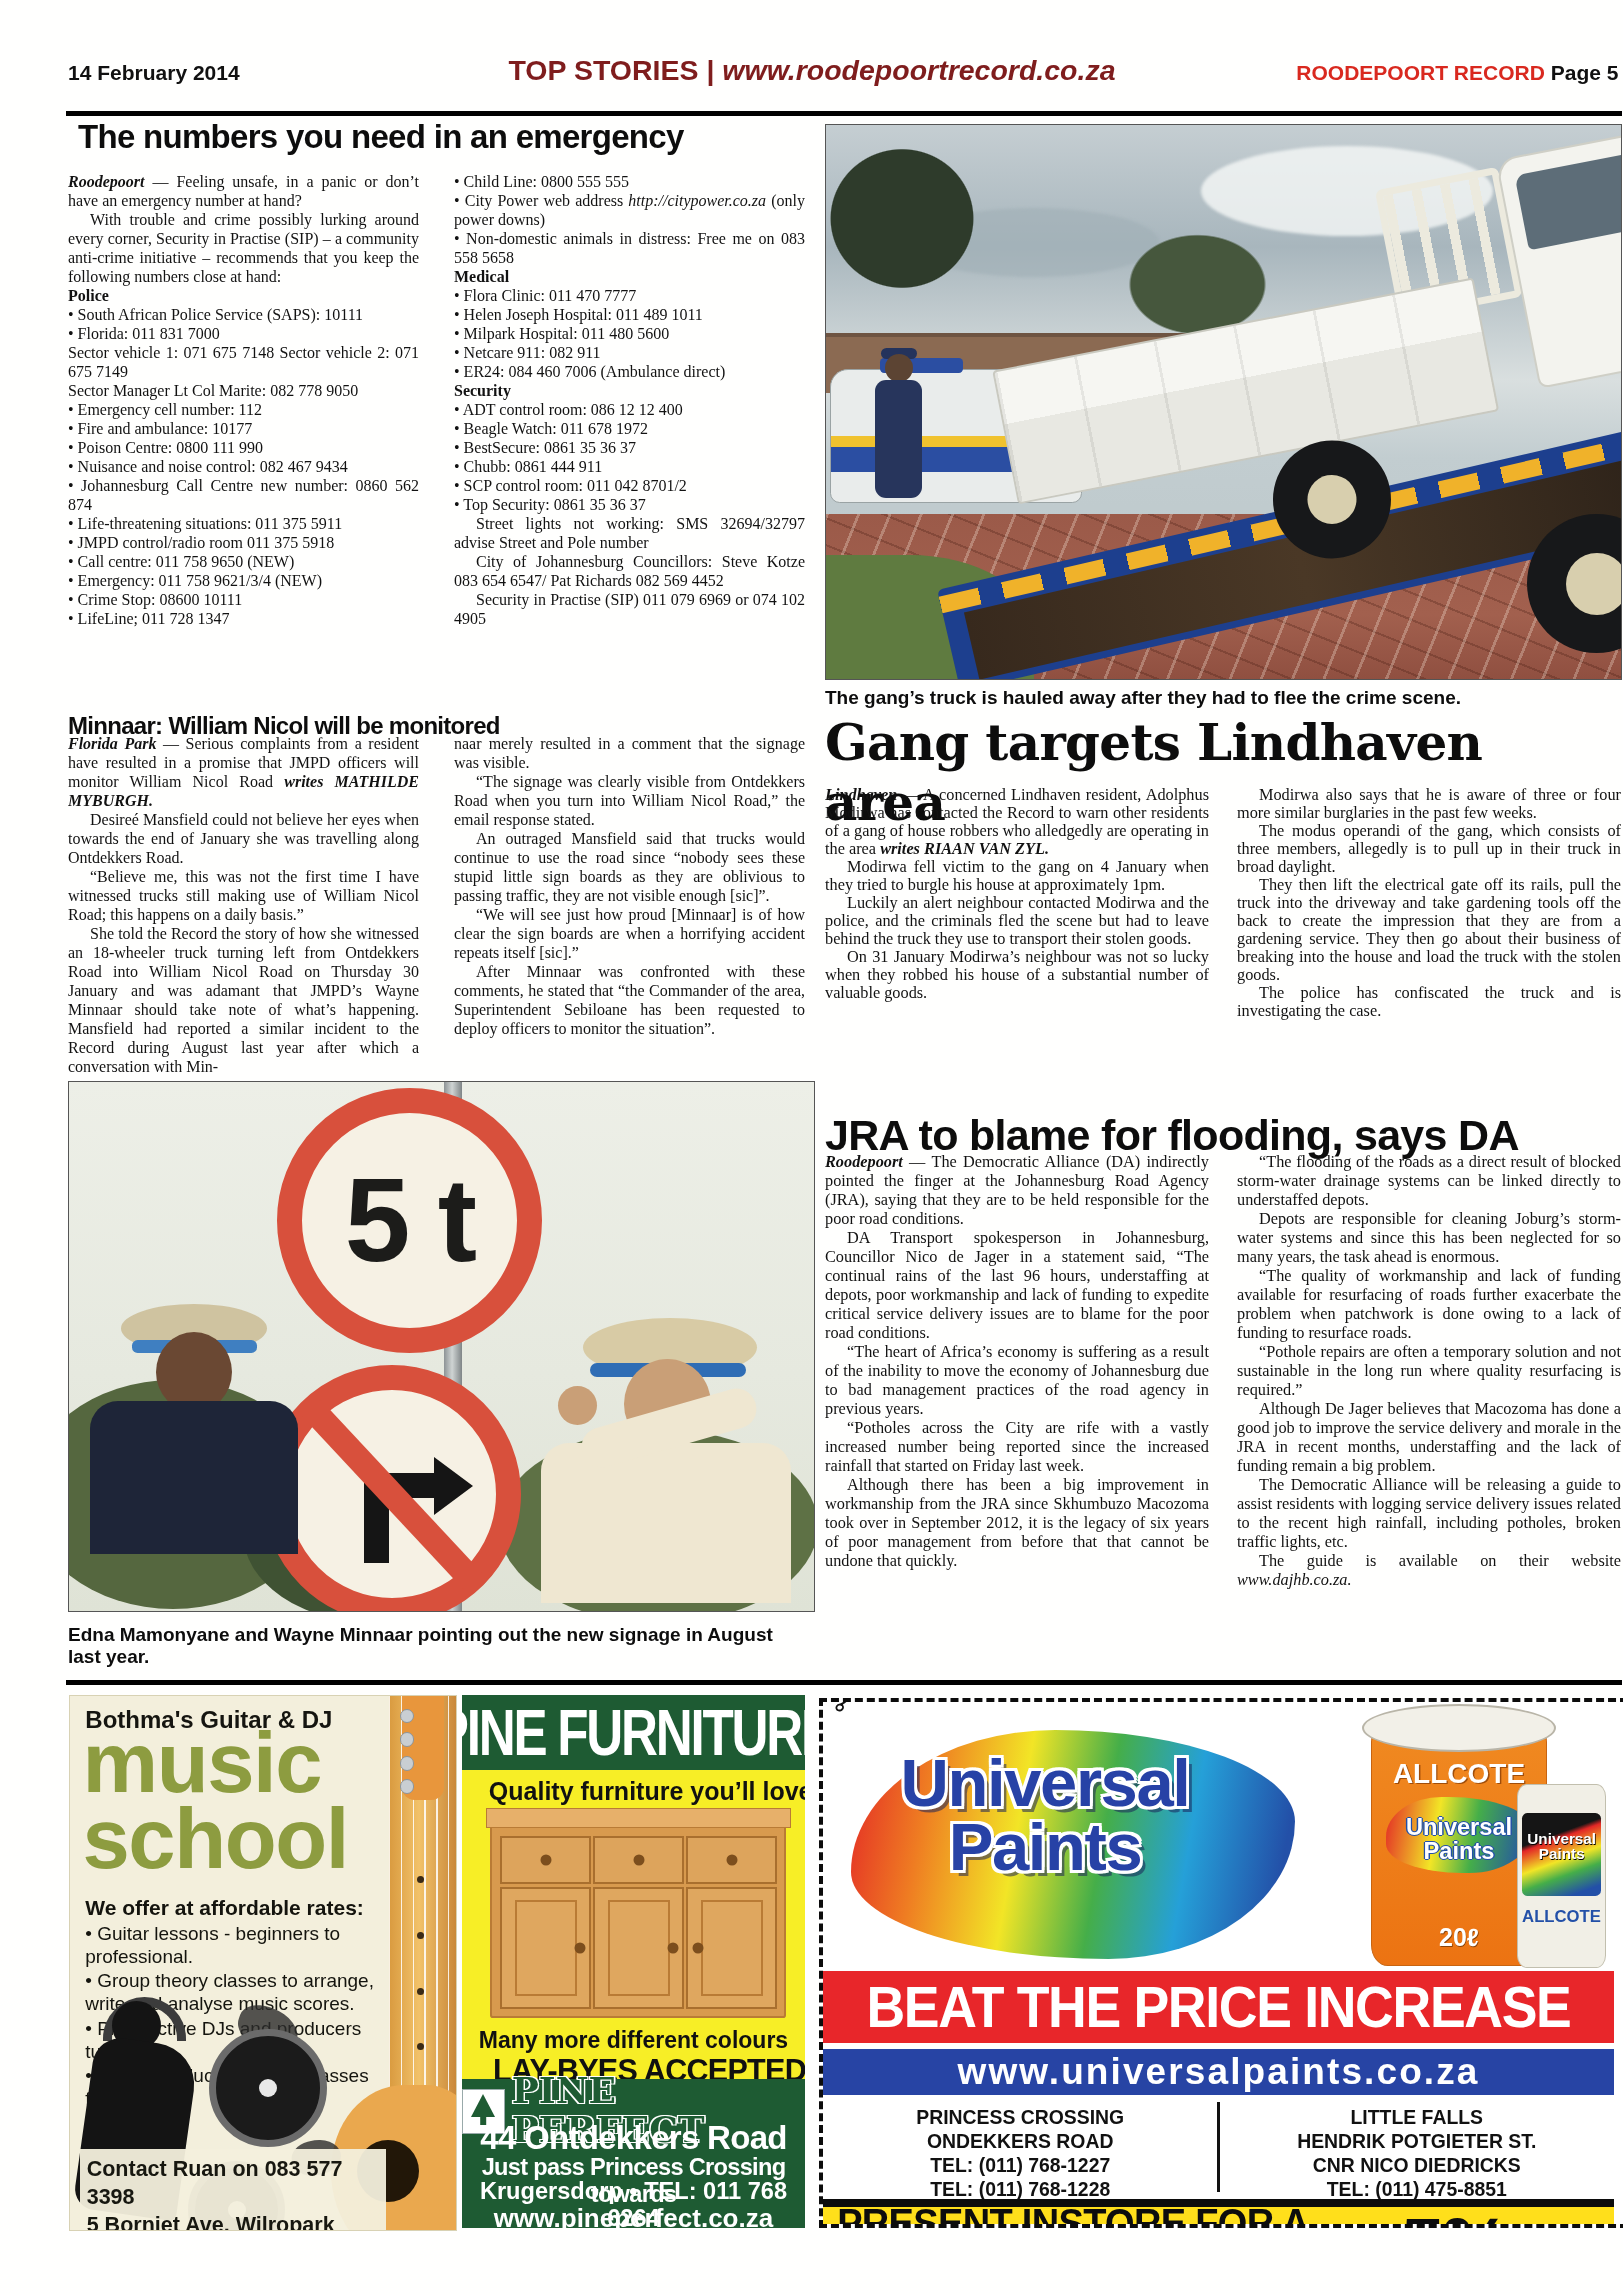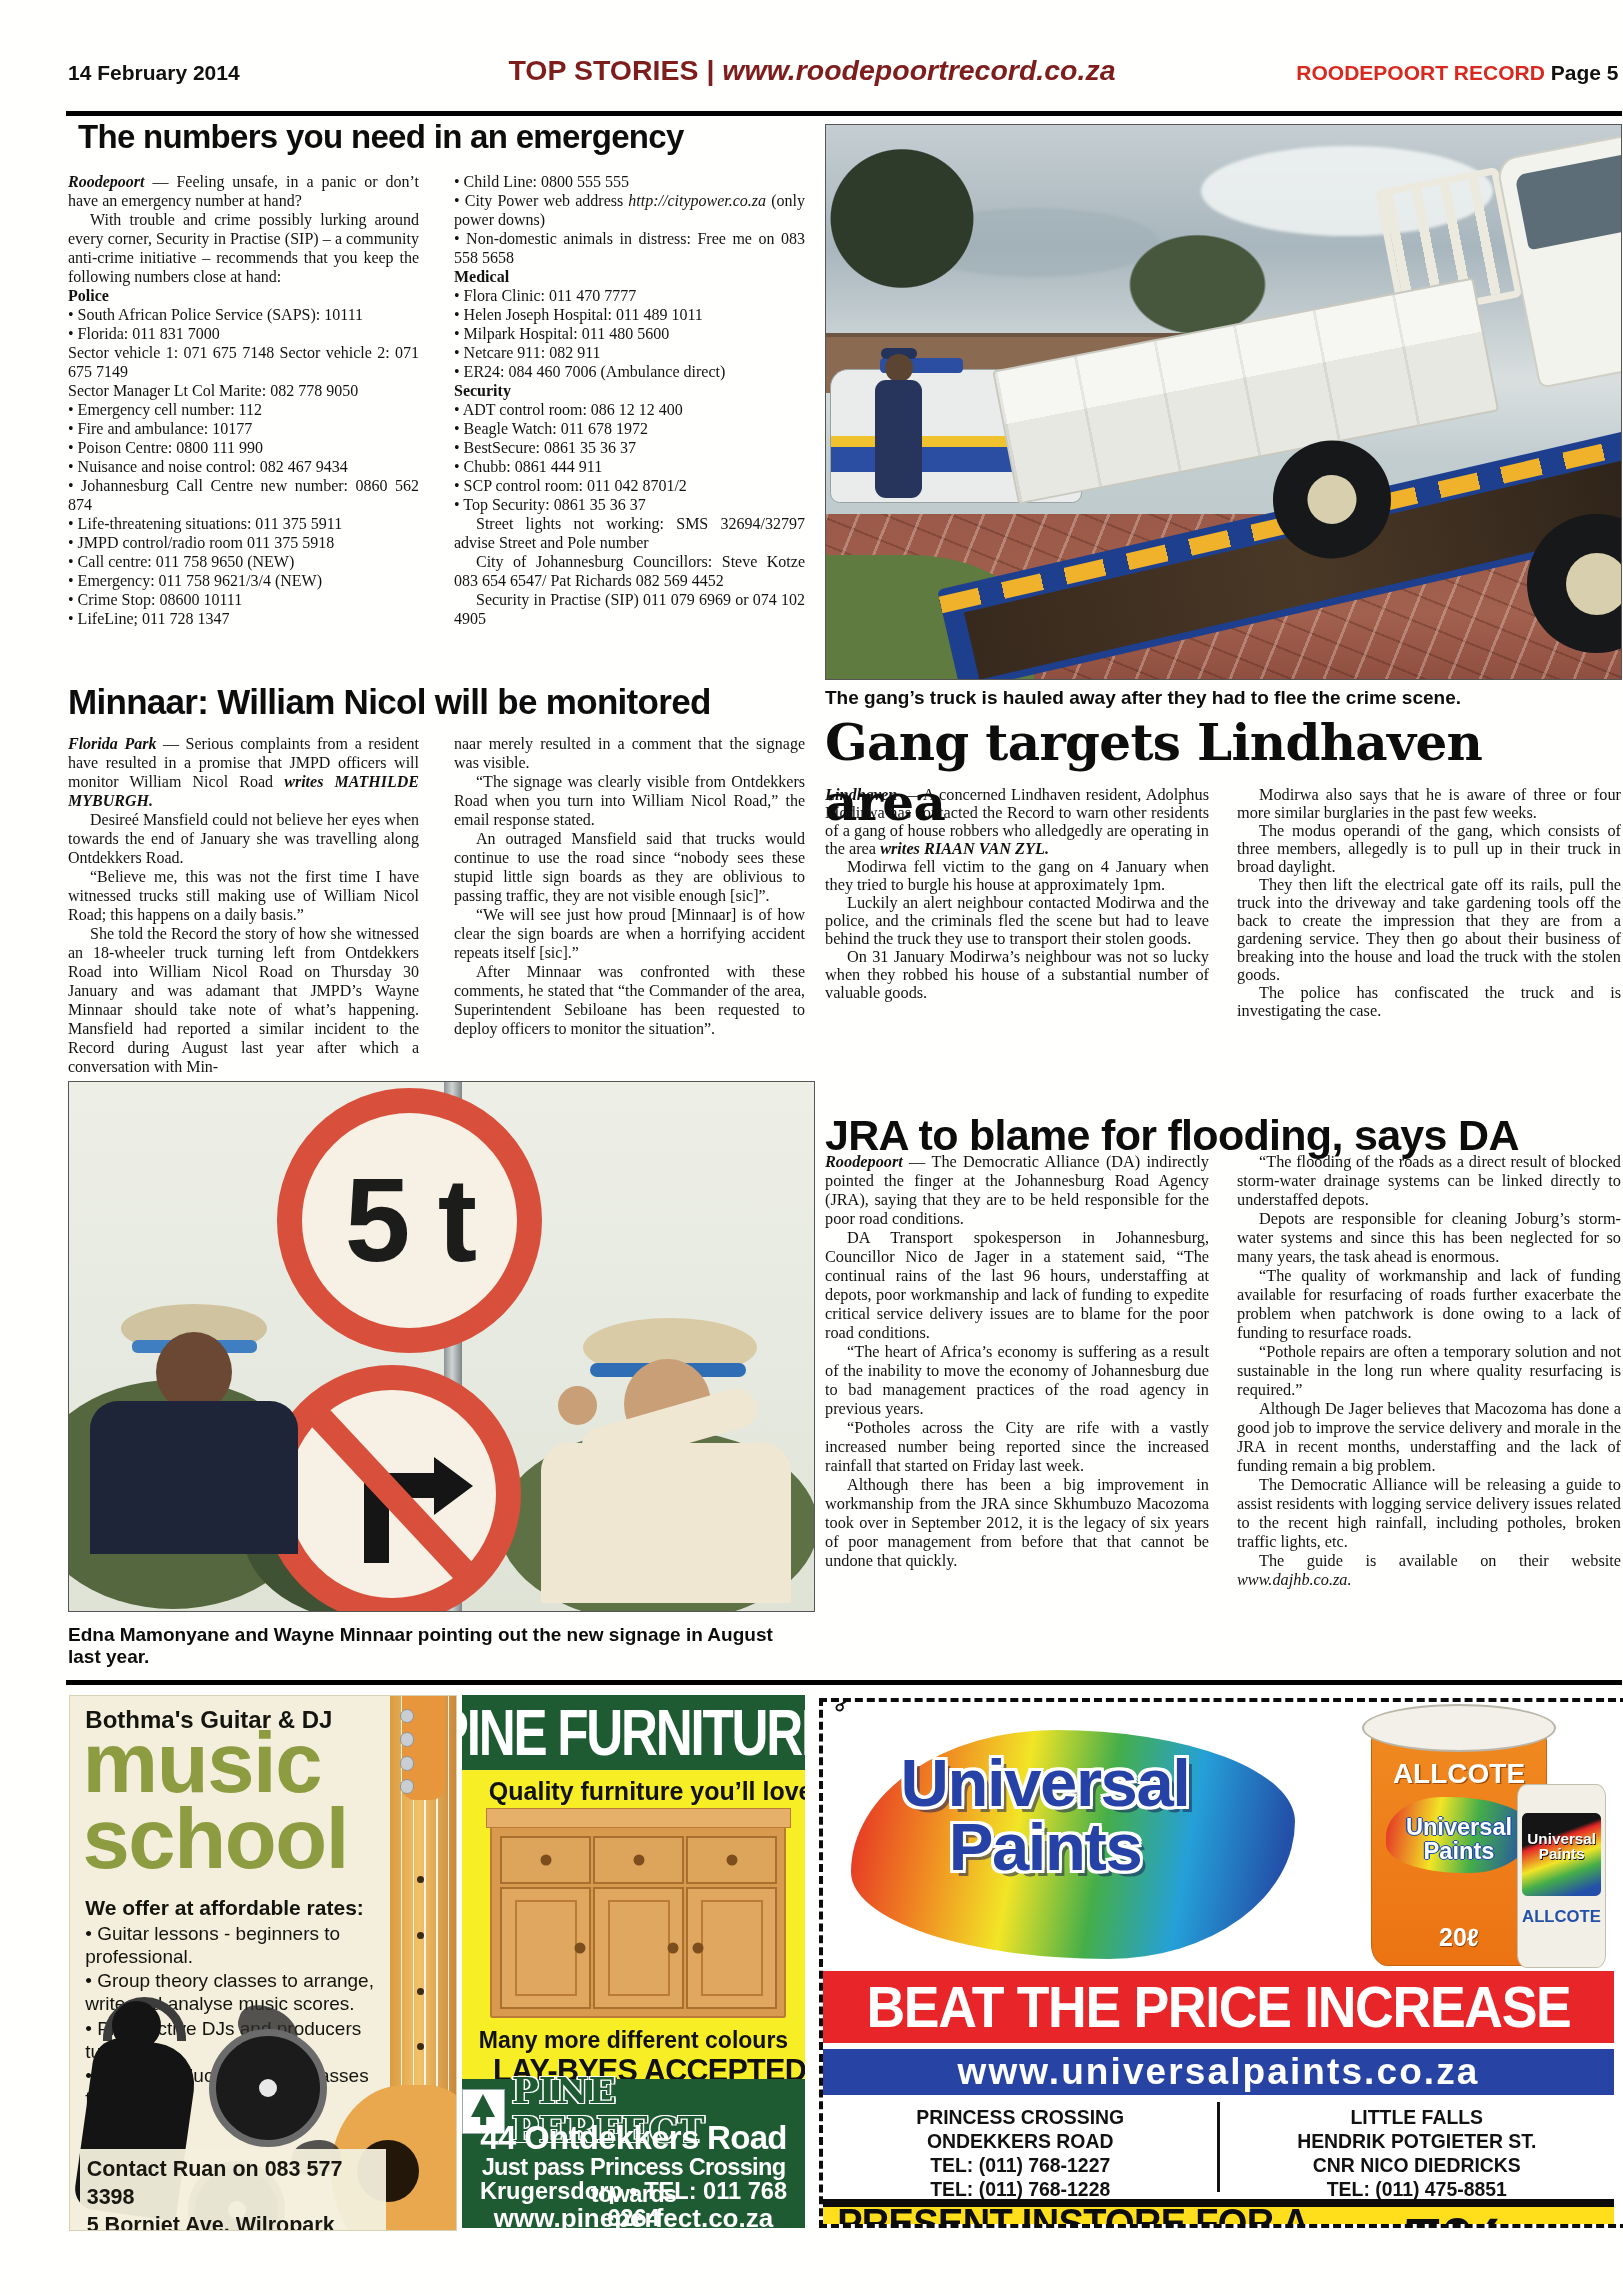--- a/index.html
+++ b/index.html
@@ -15,21 +15,21 @@
   .m-right{position:absolute;right:5.6px;top:61px;font-family:"Liberation Sans",sans-serif;
            font-weight:bold;font-size:21px;}
   .m-right .m-pub{color:#d9291f;}
   .m-right .m-page{color:#111;}
   .rule{position:absolute;left:66px;width:1556px;height:4.9px;background:#000;}
   .rule-top{top:111px;}
   .rule-ads{top:1680px;}
   
   h1,h2{margin:0;padding:0;font-family:"Liberation Sans",sans-serif;font-weight:bold;color:#0d0d0d;}
   .h-numbers{position:absolute;left:78px;top:118px;font-size:33px;letter-spacing:-0.7px;}
-  .h-minnaar{position:absolute;left:68px;top:682px;font-size:35px;letter-spacing:-0.7px;}
+  .h-minnaar{position:absolute;left:68px;top:712px;font-size:24px;letter-spacing:-0.7px;}
   .h-gang{position:absolute;left:825px;top:712px;width:795px;font-family:"DejaVu Serif",serif;
           font-size:51px;letter-spacing:-0.7px;transform:scaleX(0.98);transform-origin:left;}
   .h-jra{position:absolute;left:825px;top:1095px;font-size:43px;letter-spacing:-0.7px;margin-top:16px;}
   
   .cols{position:absolute;display:flex;}
   .col{overflow:hidden;}
   .col p{margin:0;text-align:justify;}
   .c-emg{left:68px;top:172px;height:486px;}
   .c-emg .col{width:351px;font-size:16px;line-height:19px;}
   .c-emg .col+.col{margin-left:35px;}

